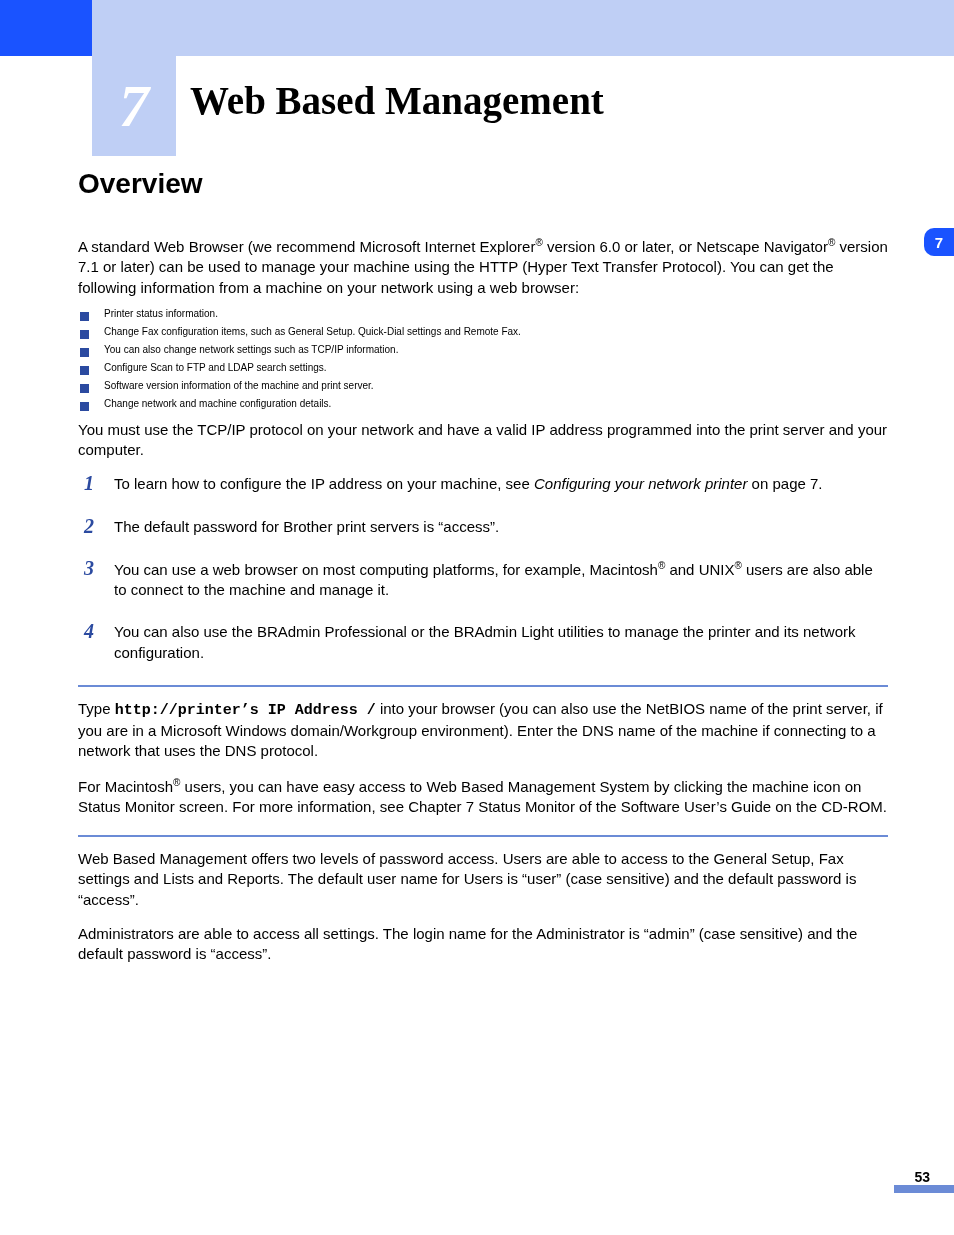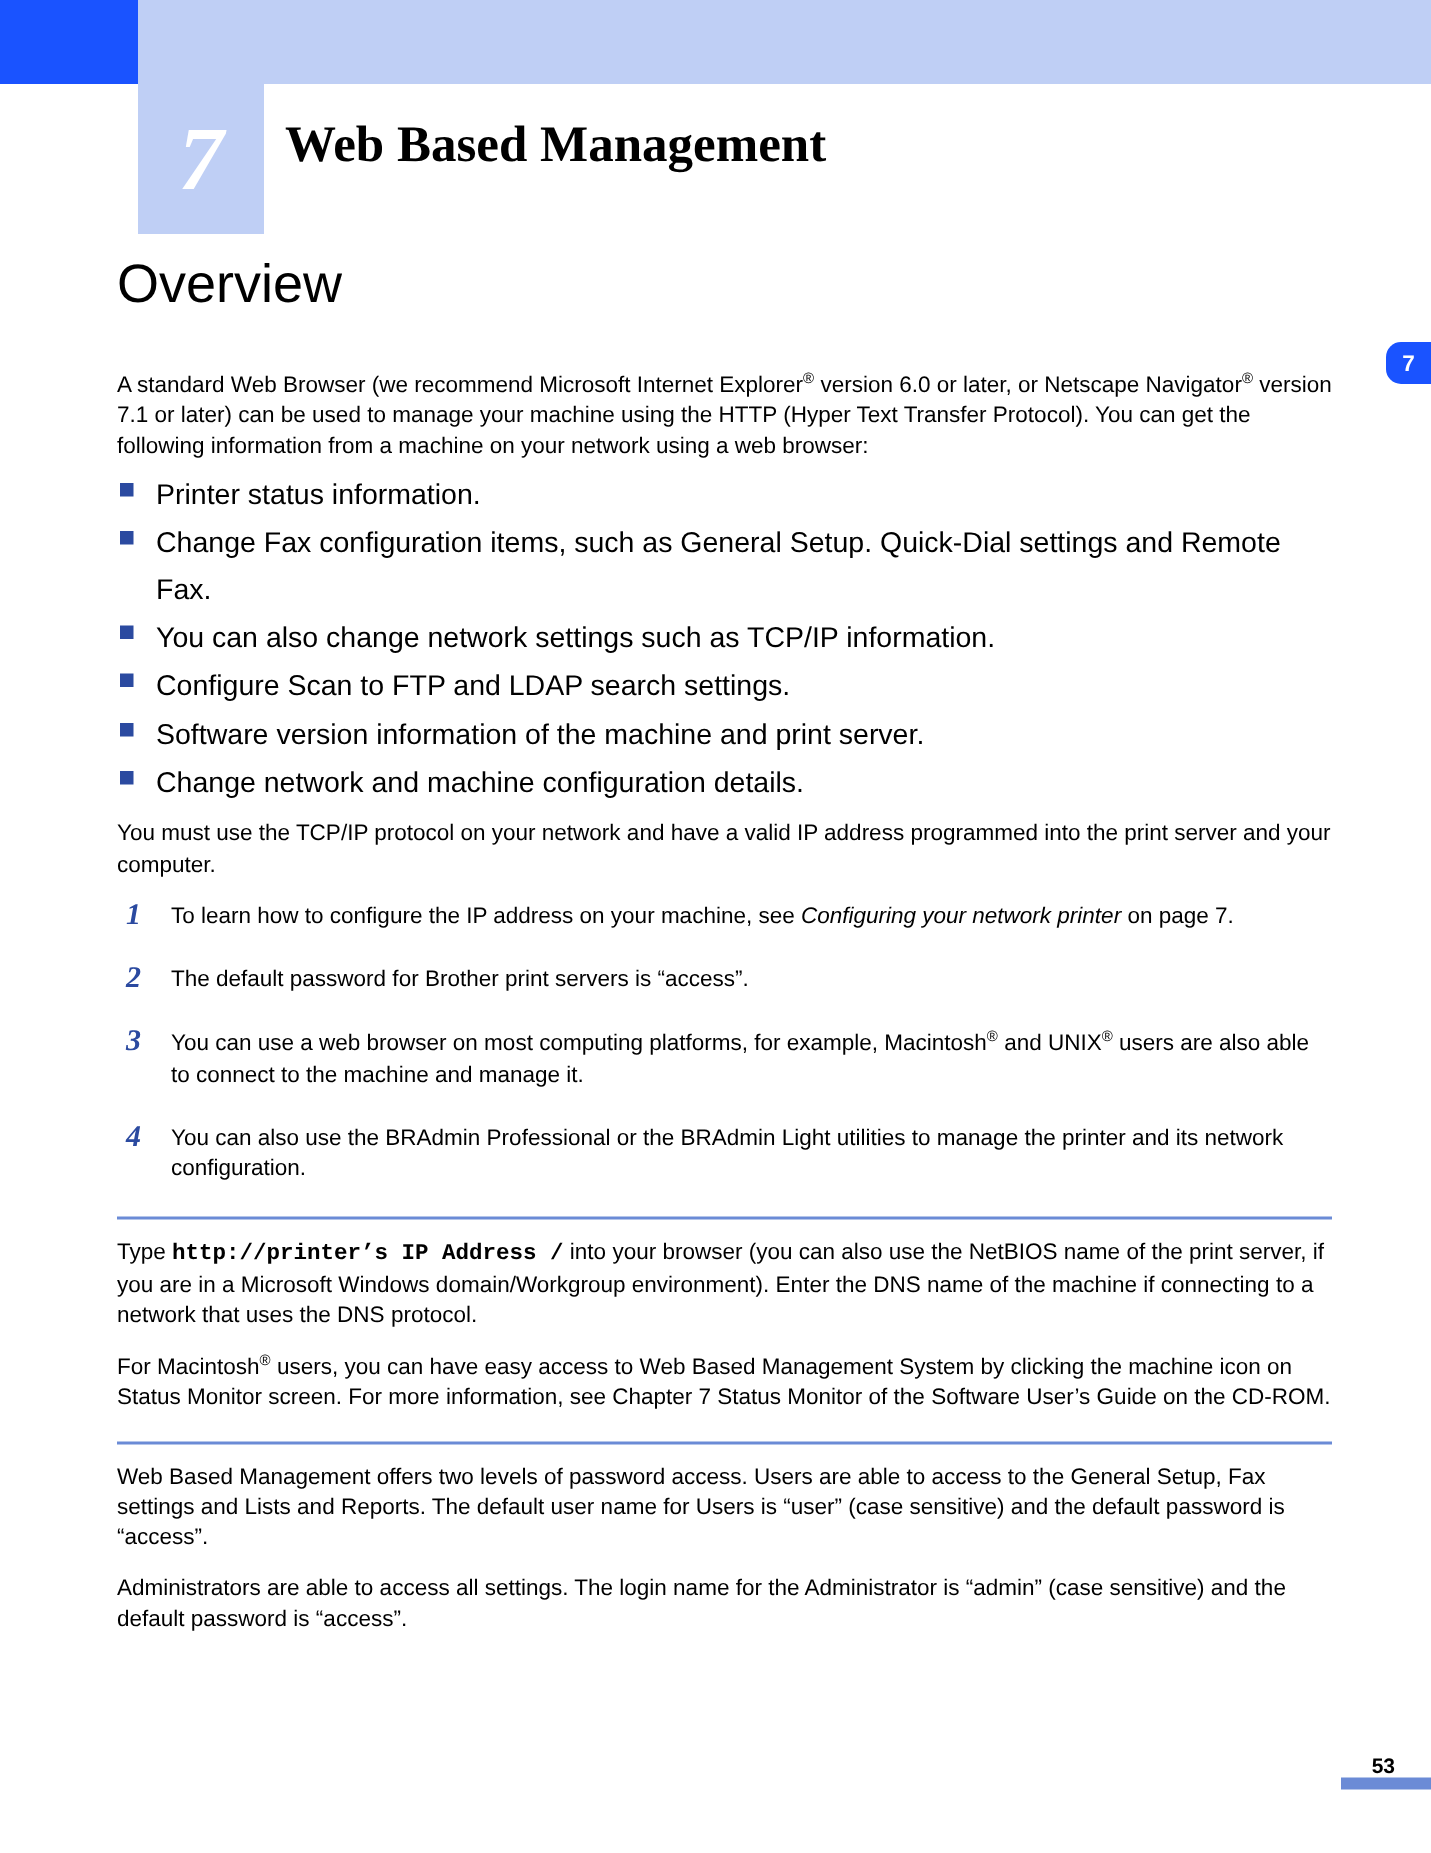--- a/index.html
+++ b/index.html
@@ -39,21 +39,21 @@
     display: flex;
     align-items: center;
     justify-content: center;
     font-family: "Times New Roman", serif;
   }
   .chapter-title {
     position: absolute;
     top: 78px;
     left: 190px;
     font-family: "Times New Roman", serif;
-    font-size: 34px;
+    font-size: 39px;
     font-weight: bold;
   }
   .side-tab {
     position: absolute;
     right: 0;
     top: 228px;
     width: 30px;
     height: 28px;
     background: #1a53ff;
     color: #fff;
@@ -65,36 +65,36 @@
     border-bottom-left-radius: 10px;
     font-size: 15px;
   }
   .content {
     position: absolute;
     top: 168px;
     left: 78px;
     width: 810px;
   }
   h2.overview {
-    font-size: 36px;
-    font-weight: normal;
+    font-size: 28px;
+    font-weight: bold;
     margin-bottom: 36px;
   }
   p.body {
     font-size: 15px;
     line-height: 1.35;
     margin-bottom: 6px;
   }
   sup { font-size: 10px; vertical-align: super; }
   ul.squares {
     list-style: none;
     margin: 8px 0 8px 0;
   }
   ul.squares li {
-    font-size: 19px;
+    font-size: 10px;
     line-height: 1.6;
     padding-left: 26px;
     position: relative;
     margin-bottom: 2px;
   }
   ul.squares li::before {
     content: "";
     position: absolute;
     left: 2px;
     top: 6px;

